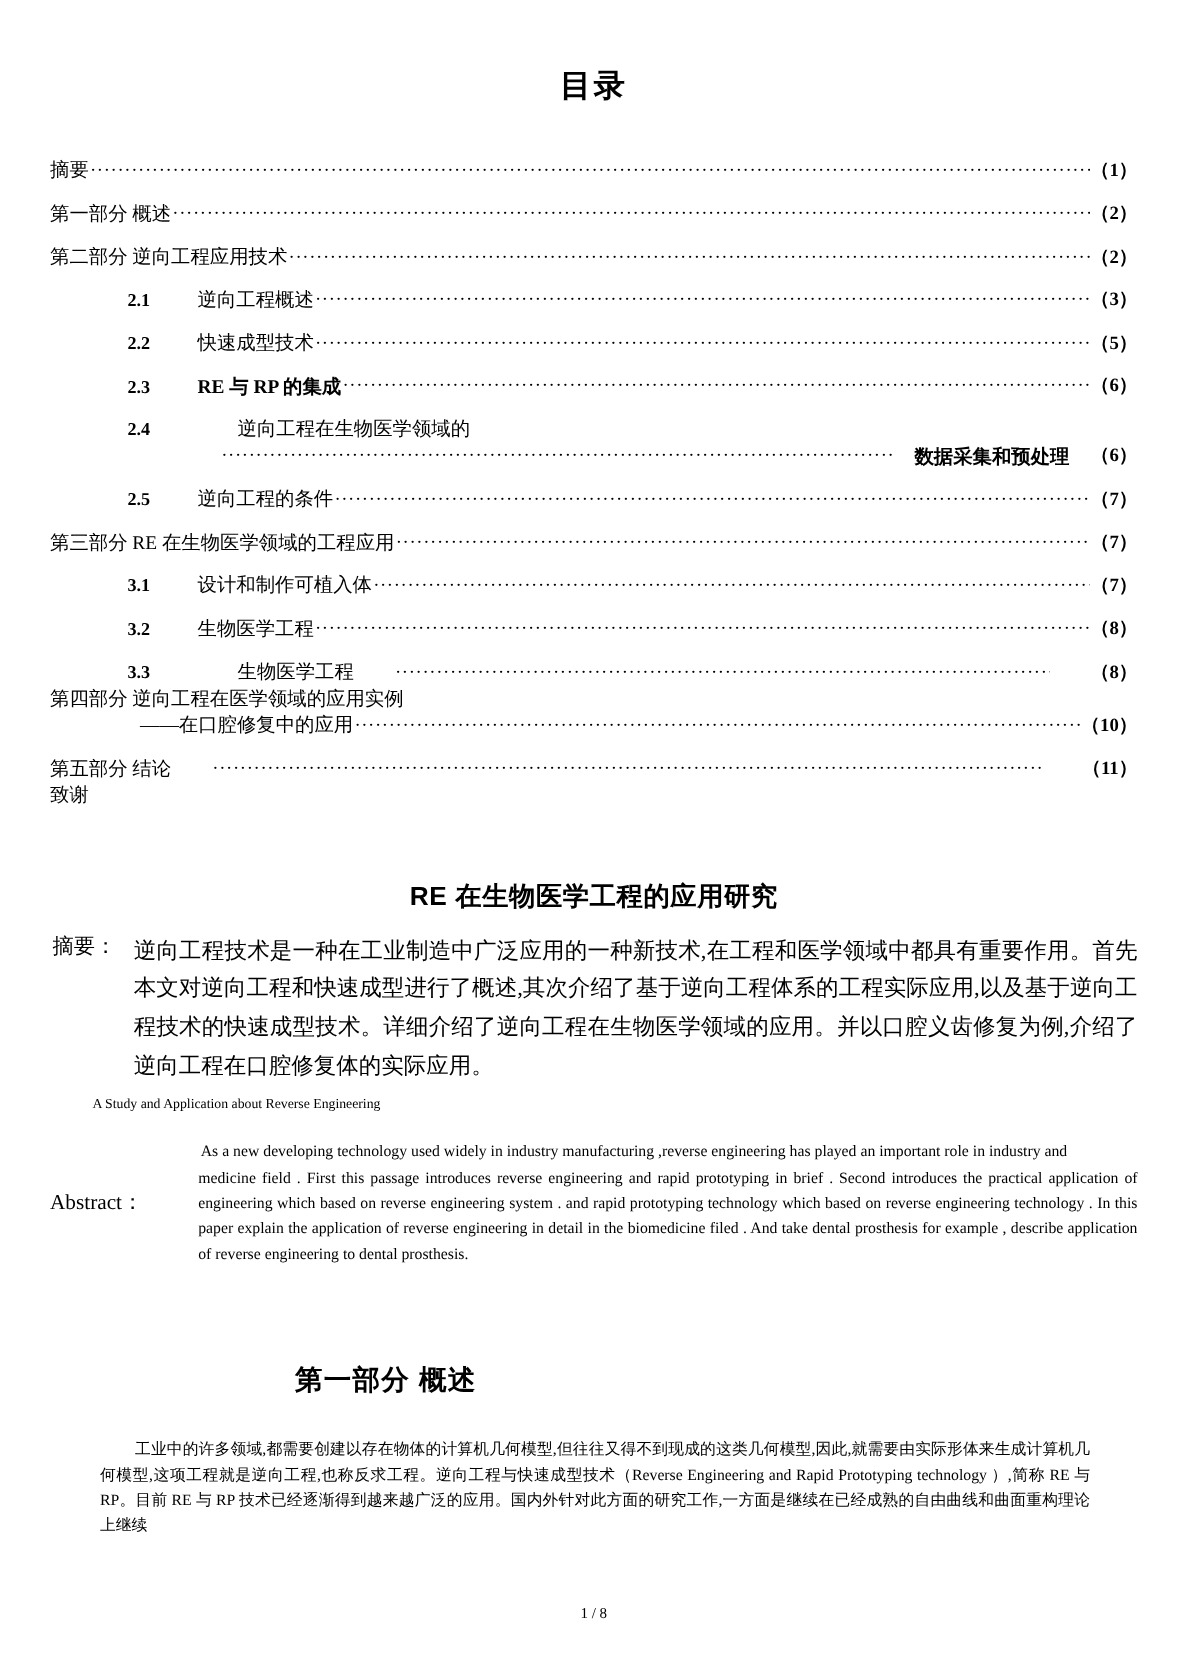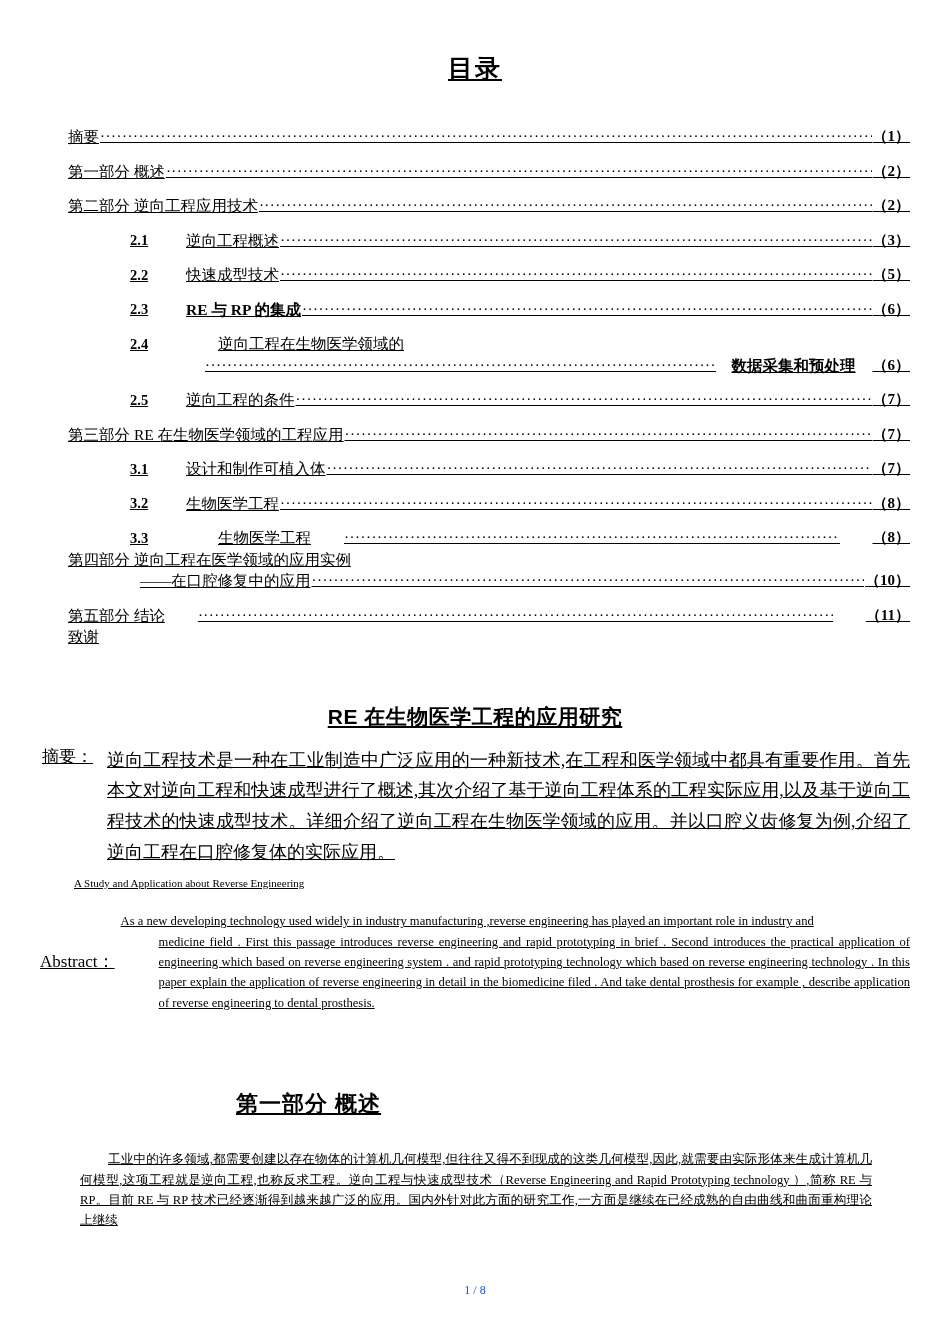--- a/index.html
+++ b/index.html
@@ -10,46 +10,44 @@
   body {
     font-family: "Liberation Serif", "DejaVu Serif", serif;
     color: #000000;
   }
   #page {
     position: relative;
     width: 950px;
     height: 1344px;
     background: #ffffff;
     overflow: hidden;
-    text-decoration: underline;
   }
 
   
   .toc-title {
     text-align: center;
     font-size: 25px;
     font-weight: bold;
     letter-spacing: 2px;
     margin: 0;
     padding-top: 52px;
     font-family: "Liberation Sans", "DejaVu Sans", sans-serif;
   }
   .toc {
     margin-top: 44px;
     padding-left: 40px;
     padding-right: 40px;
   }
   .toc-row {
     display: flex;
-    align-items: center;
+    align-items: flex-end;
     font-size: 15.5px;
     line-height: 1.0;
     margin-bottom: 19px;
     white-space: nowrap;
-    margin-left: 28px;
   }
   .toc-row.tight { margin-bottom: 6px; gap: 32px; }
   .toc-row.l1 { padding-left: 0px; }
   .toc-row.l2 { padding-left: 62px; }
   .toc-row.l2b { padding-left: 136px; gap: 16px; }
   .toc-row.l2c { padding-left: 72px; }
 
   .toc-num {
     font-weight: bold;
     display: inline-block;
@@ -137,21 +135,21 @@
     white-space: nowrap;
     line-height: 1.2;
   }
   .abs-body-en {
     font-size: 12.6px;
     line-height: 1.62;
     text-align: justify;
     flex: 1 1 auto;
   }
   .abs-body-en p { margin: 0; }
-  .abs-body-en .first-line { text-indent: 0; }
+  .abs-body-en .first-line { text-indent: 0; margin-left: 40px; }
   .abs-body-en .rest { padding-left: 38px; }
 
   .part-heading {
     margin-top: 76px;
     padding-left: 196px;
     font-size: 22px;
     font-weight: bold;
     font-family: "Liberation Sans", "DejaVu Sans", sans-serif;
     letter-spacing: 1px;
   }
@@ -164,21 +162,21 @@
     text-align: justify;
     text-indent: 28px;
   }
   .footer {
     position: absolute;
     left: 0;
     right: 0;
     bottom: 46px;
     text-align: center;
     font-size: 12px;
-    color: #1d4ed8;
+    color: #000000;
   }
 </style>
 </head>
 <body>
 
 <div id="page">
 
   <h1 class="toc-title">目录</h1>
 
   <div class="toc">

